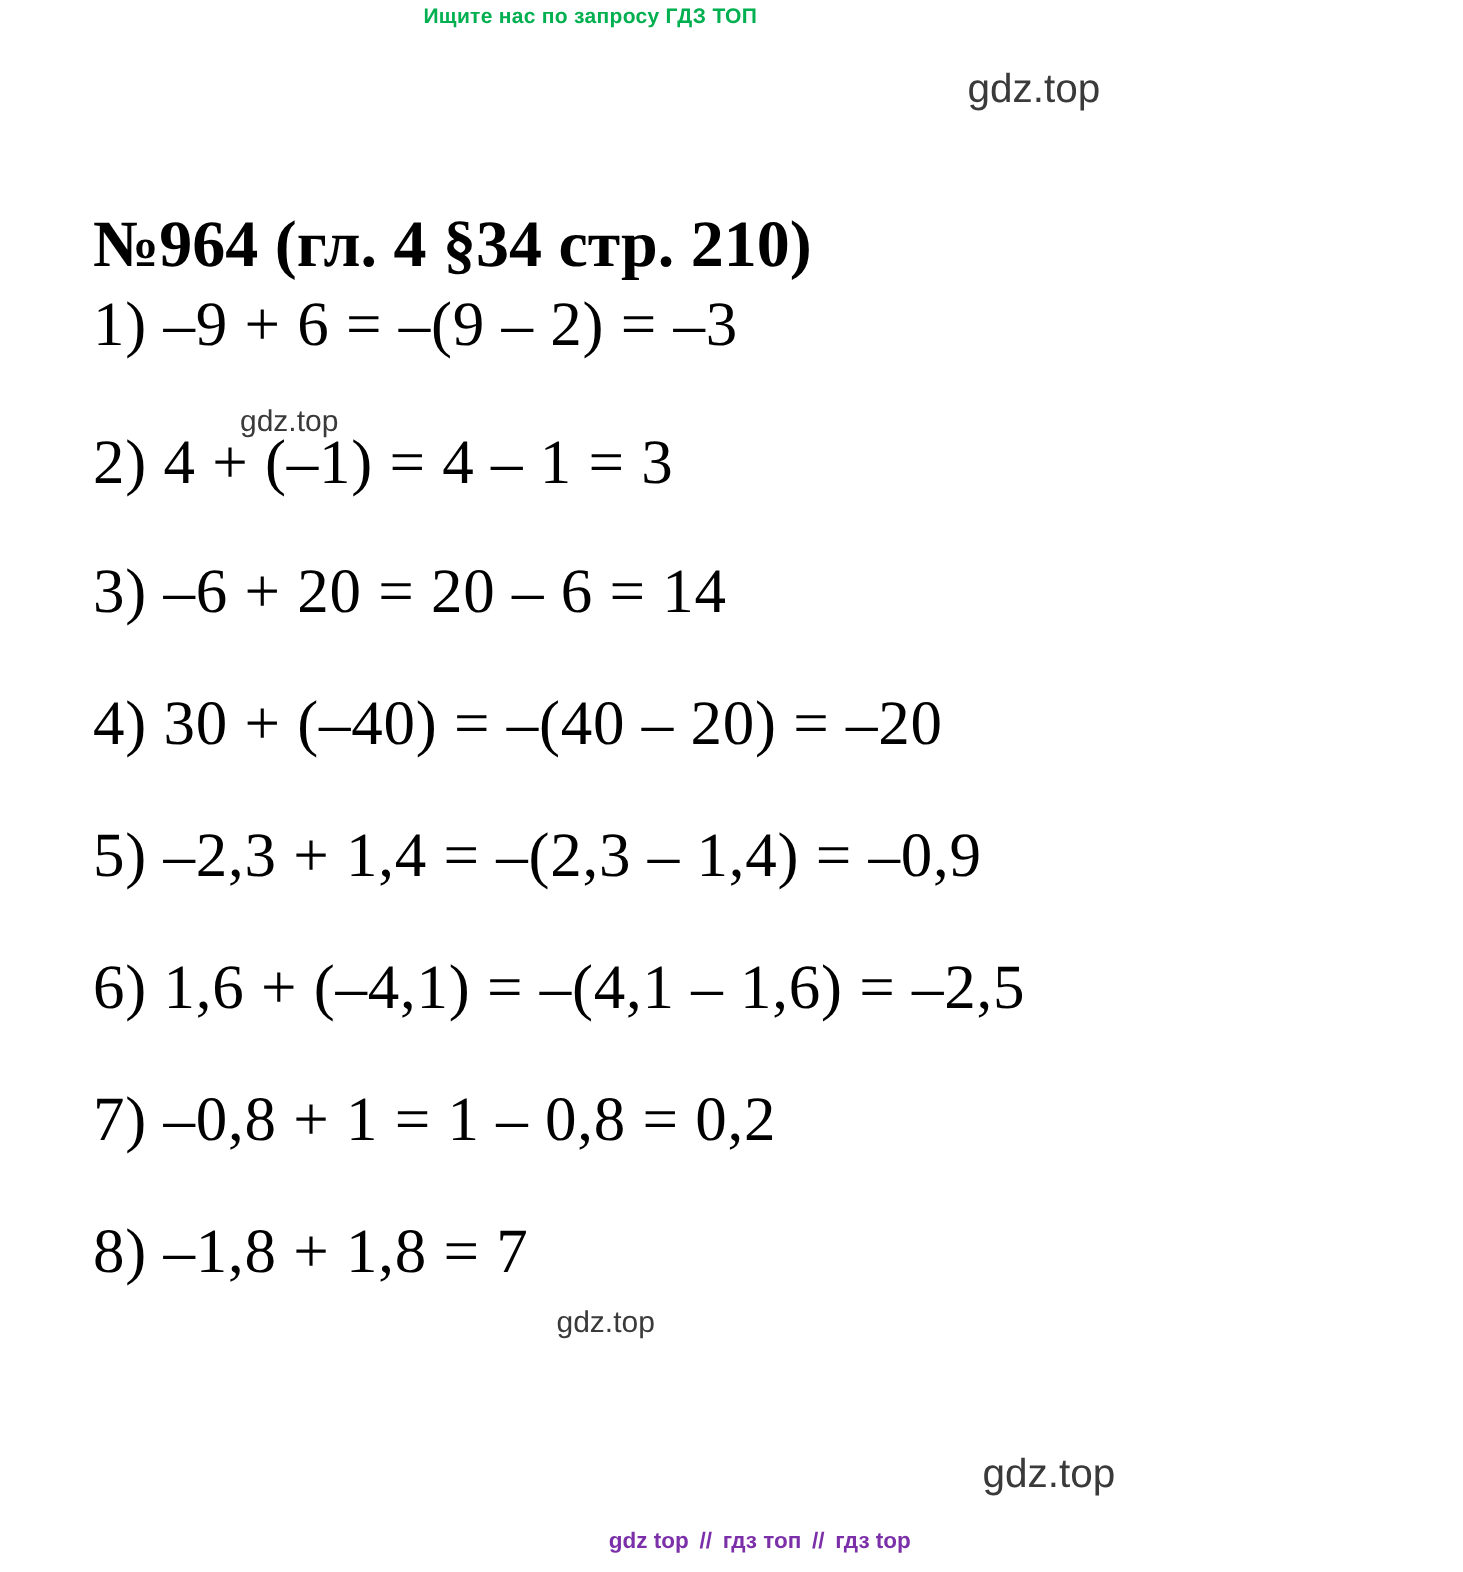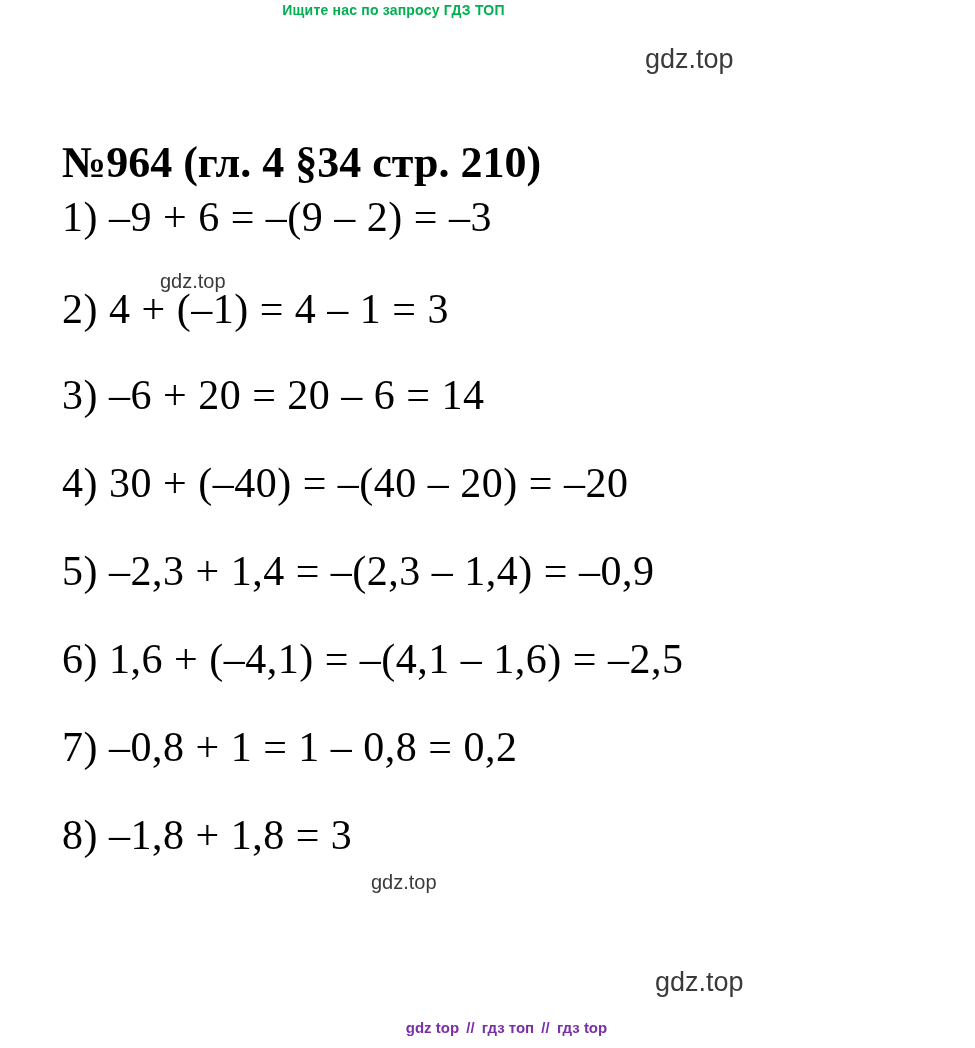--- a/index.html
+++ b/index.html
@@ -115,21 +115,21 @@
 <h1 class="title">№964 (гл. 4 §34 стр. 210)</h1>
 
 <div class="lines">
   <div class="line">1) –9 + 6 = –(9 – 2) = –3</div>
   <div class="line">2) 4 + (–1) = 4 – 1 = 3</div>
   <div class="line">3) –6 + 20 = 20 – 6 = 14</div>
   <div class="line">4) 30 + (–40) = –(40 – 20) = –20</div>
   <div class="line">5) –2,3 + 1,4 = –(2,3 – 1,4) = –0,9</div>
   <div class="line">6) 1,6 + (–4,1) = –(4,1 – 1,6) = –2,5</div>
   <div class="line">7) –0,8 + 1 = 1 – 0,8 = 0,2</div>
-  <div class="line">8) –1,8 + 1,8 = 3</div>
+  <div class="line">8) –1,8 + 1,8 = 7</div>
 </div>
 
 <div class="wm wm-2">gdz.top</div>
 <div class="wm wm-3">gdz.top</div>
 <div class="wm wm-4">gdz.top</div>
 
 <div class="bottom-links">
   <a href="#">gdz top</a>
   <span class="sep">//</span>
   <a href="#">гдз топ</a>

